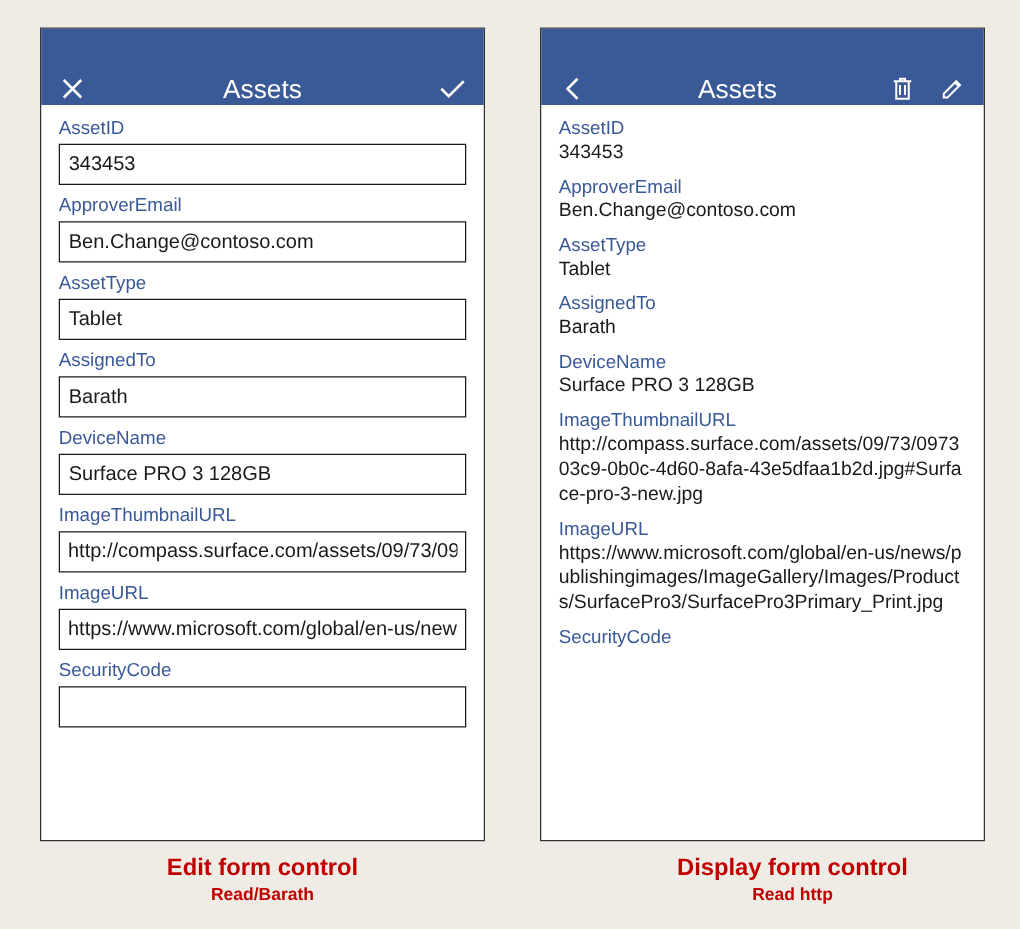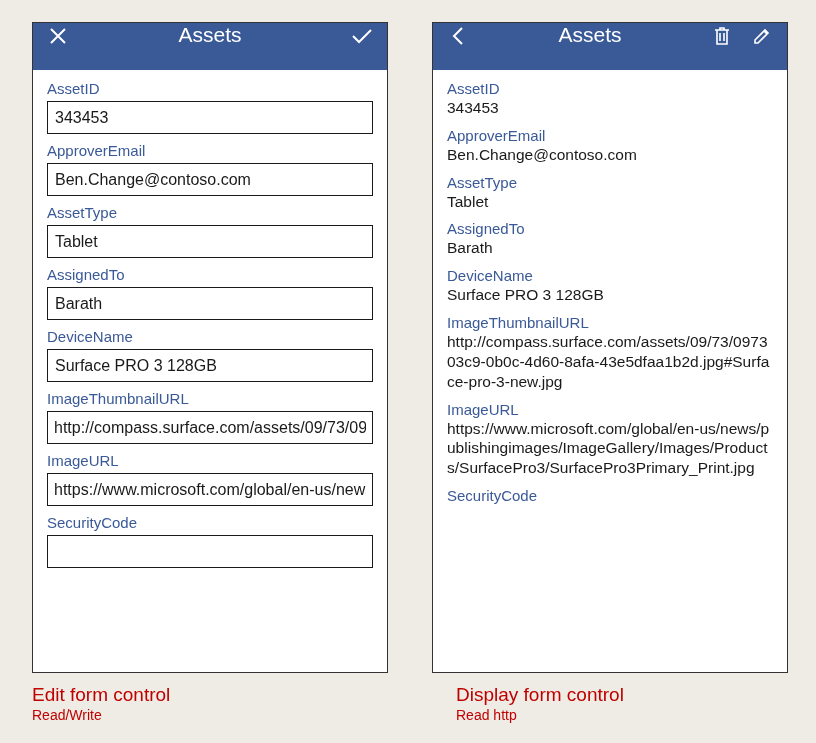--- a/index.html
+++ b/index.html
@@ -17,23 +17,23 @@
     width: 356px;
     border: 1px solid #333;
     background: #fff;
   }
   .panel-left { left: 32px; top: 22px; height: 651px; }
   .panel-right { left: 432px; top: 22px; height: 651px; }
 
   .app-header {
     background: #3a5997;
     color: #fff;
-    height: 47px;
+    height: 61px;
     display: flex;
-    align-items: flex-start;
+    align-items: flex-end;
     padding: 0 12px;
   }
   .hdr-left, .hdr-right {
     display: flex;
     align-items: center;
     gap: 14px;
   }
   .hdr-title {
     flex: 1;
     text-align: center;
@@ -84,22 +84,23 @@
     color: #1a1a1a;
     font-size: 15.5px;
     line-height: 1.28;
     margin-bottom: 9px;
     word-break: break-word;
   }
   .disp-value.long { word-break: break-all; }
 
   .caption {
     position: absolute;
+    text-align: center;
     color: #c00000;
-    font-weight: normal;
+    font-weight: bold;
   }
   .caption .line1 { font-size: 19px; line-height: 1.15; }
   .caption .line2 { font-size: 14px; margin-top: 1px; }
   .cap-left  { left: 32px;  width: 356px; top: 684px; }
   .cap-right { left: 456px; width: 356px; top: 684px; }
 </style>
 </head>
 <body>
 
 <div class="panel-wrap panel-left">
@@ -211,18 +212,18 @@
     <div class="disp-label">ImageURL</div>
     <div class="disp-value long">https://www.microsoft.com/global/en-us/news/publishingimages/ImageGallery/Images/Products/SurfacePro3/SurfacePro3Primary_Print.jpg</div>
 
     <div class="disp-label">SecurityCode</div>
 
   </div>
 </div>
 
 <div class="caption cap-left">
   <div class="line1">Edit form control</div>
-  <div class="line2">Read/Write</div>
+  <div class="line2">Read/Barath</div>
 </div>
 <div class="caption cap-right">
   <div class="line1">Display form control</div>
   <div class="line2">Read http</div>
 </div>
 
 </body></html>

